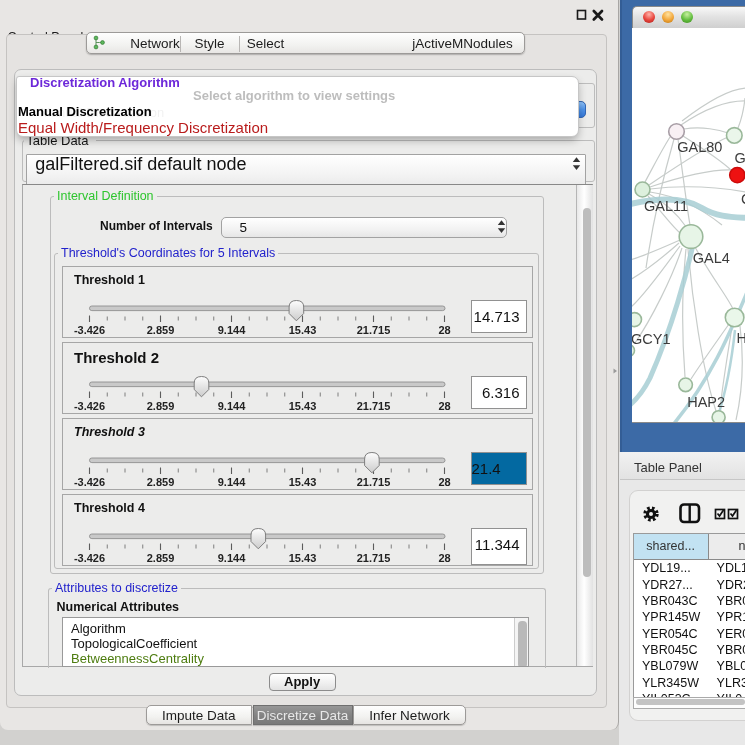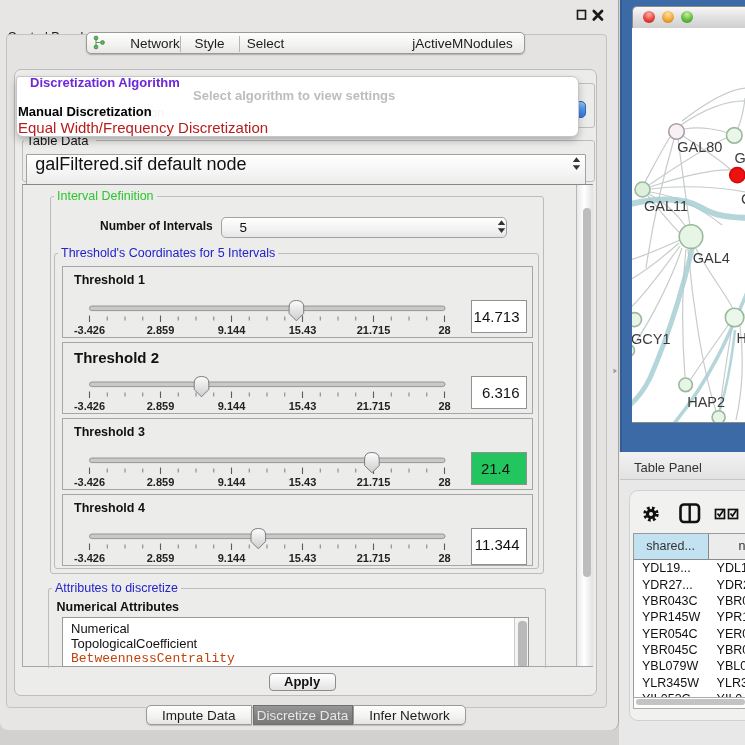--- a/index.html
+++ b/index.html
@@ -277,21 +277,21 @@
       <text x="310.5" y="67" text-anchor="middle" font-size="11" font-weight="bold" fill="#222222" font-family="Liberation Sans">21.715</text>
       <text x="381.5" y="67" text-anchor="middle" font-size="11" font-weight="bold" fill="#222222" font-family="Liberation Sans">28</text>
       <path d="M 131.20 46.5 V 40 Q 131.20 33.5 138.50 33.5 Q 145.80 33.5 145.80 40 V 46.5 L 138.50 53.8 Z" fill="url(#g138)" stroke="#7e7e7e" stroke-width="1"></path>
     </svg>
 <div class="abs" style="left:407.5px;top:33px;width:56px;height:33px;background:#fff;
      border:1px solid #919191;box-sizing:border-box;font-size:15px;color:#111;text-align:right;
      line-height:31px;padding-right:6px;">6.316</div>
 </div>
 <div class="abs" style="left:62px;top:418px;width:470.5px;height:72px;
      border:1px solid #a6a6a6;background:#ececeb;box-sizing:border-box;">
-<div class="abs" style="left:11px;top:6px;font-size:12.5px;font-weight:bold;color:#111;">Threshold 3</div>
+<div class="abs" style="left:11px;top:6px;font-size:12.5px;font-weight:bold;color:#111;font-style:italic;">Threshold 3</div>
 <svg width="470" height="72" viewBox="0 0 470 72" style="position:absolute;left:0;top:0;">
       <defs>
         <linearGradient id="g308" x1="0" y1="0" x2="0" y2="1">
           <stop offset="0" stop-color="#fdfdfd"></stop>
           <stop offset="1" stop-color="#cccccc"></stop>
         </linearGradient>
       </defs>
       <rect x="26.5" y="39" width="355.5" height="4.6" rx="2.3" fill="#c9c9c9" stroke="#8f8f8f" stroke-width="0.9"></rect>
       <line x1="26.50" y1="48.5" x2="26.50" y2="55" stroke="#5c5c5c" stroke-width="1.1"></line>
       <line x1="44.25" y1="49.5" x2="44.25" y2="53.5" stroke="#7e7e7e" stroke-width="1"></line>
@@ -315,22 +315,22 @@
       <line x1="363.75" y1="49.5" x2="363.75" y2="53.5" stroke="#7e7e7e" stroke-width="1"></line>
       <line x1="381.50" y1="48.5" x2="381.50" y2="55" stroke="#5c5c5c" stroke-width="1.1"></line>
       <text x="26.5" y="67" text-anchor="middle" font-size="11" font-weight="bold" fill="#222222" font-family="Liberation Sans">-3.426</text>
       <text x="97.5" y="67" text-anchor="middle" font-size="11" font-weight="bold" fill="#222222" font-family="Liberation Sans">2.859</text>
       <text x="168.5" y="67" text-anchor="middle" font-size="11" font-weight="bold" fill="#222222" font-family="Liberation Sans">9.144</text>
       <text x="239.5" y="67" text-anchor="middle" font-size="11" font-weight="bold" fill="#222222" font-family="Liberation Sans">15.43</text>
       <text x="310.5" y="67" text-anchor="middle" font-size="11" font-weight="bold" fill="#222222" font-family="Liberation Sans">21.715</text>
       <text x="381.5" y="67" text-anchor="middle" font-size="11" font-weight="bold" fill="#222222" font-family="Liberation Sans">28</text>
       <path d="M 301.60 46.5 V 40 Q 301.60 33.5 308.90 33.5 Q 316.20 33.5 316.20 40 V 46.5 L 308.90 53.8 Z" fill="url(#g308)" stroke="#7e7e7e" stroke-width="1"></path>
     </svg>
-<div class="abs" style="left:407.5px;top:33px;width:56px;height:33px;background:#22c55e;
-     border:1px solid #919191;box-sizing:border-box;font-size:15px;color:#111;text-align:center;
+<div class="abs" style="left:407.5px;top:33px;width:56px;height:33px;background:#0369a1;
+     border:1px solid #919191;box-sizing:border-box;font-size:15px;color:#111;text-align:left;
      line-height:31px;padding-right:6px;">21.4</div>
 </div>
 <div class="abs" style="left:62px;top:494px;width:470.5px;height:72px;
      border:1px solid #a6a6a6;background:#ececeb;box-sizing:border-box;">
 <div class="abs" style="left:11px;top:6px;font-size:12.5px;font-weight:bold;color:#111;">Threshold 4</div>
 <svg width="470" height="72" viewBox="0 0 470 72" style="position:absolute;left:0;top:0;">
       <defs>
         <linearGradient id="g195" x1="0" y1="0" x2="0" y2="1">
           <stop offset="0" stop-color="#fdfdfd"></stop>
           <stop offset="1" stop-color="#cccccc"></stop>
@@ -368,23 +368,23 @@
     </svg>
 <div class="abs" style="left:407.5px;top:33px;width:56px;height:37px;background:#fff;
      border:1px solid #919191;box-sizing:border-box;font-size:15px;color:#111;text-align:right;
      line-height:31px;padding-right:6px;">11.344</div>
 </div>
 <div class="grp" style="left:48px;top:588px;width:495.5px;height:79px;border-bottom:none;border-radius:3px 3px 0 0;"></div>
 <div class="glabel" style="left:52px;top:581.5px;color:#2222cc;">Attributes to discretize</div>
 <div class="abs" style="left:56.6px;top:599.5px;font-size:12.5px;font-weight:bold;color:#111;">Numerical Attributes</div>
 <div class="abs" style="left:62px;top:616.5px;width:467px;height:50px;background:#fff;
  border:1px solid #999;box-sizing:border-box;overflow:hidden;">
- <div class="abs" style="left:8px;top:3.5px;font-size:13px;color:#111;">Numerical</div>
+ <div class="abs" style="left:8px;top:3.5px;font-size:13px;color:#111;">Algorithm</div>
  <div class="abs" style="left:8px;top:18.5px;font-size:13px;color:#111;">TopologicalCoefficient</div>
- <div class="abs" style="left:8px;top:33.5px;font-size:13px;color:#c2410c;font-family:Liberation Mono, monospace;">BetweennessCentrality</div>
+ <div class="abs" style="left:8px;top:33.5px;font-size:13px;color:#4d7c0f;">BetweennessCentrality</div>
  <div class="abs" style="left:451px;top:0;width:15px;height:50px;background:#f4f4f4;border-left:1px solid #ccc;box-sizing:border-box;"></div>
  <div class="abs" style="left:455px;top:3px;width:8.5px;height:47px;background:#b9b9b9;border-radius:4px;"></div>
 </div>
 <div class="abs" style="left:268.6px;top:673px;width:67px;height:17.5px;
  background:linear-gradient(#ffffff,#f0f0f0 55%,#e2e2e2);border:1px solid #8c8c8c;border-radius:4px;
  box-sizing:border-box;font-size:13px;font-weight:bold;color:#111;text-align:center;line-height:16px;">Apply</div>
 <div class="abs" style="left:145.5px;top:705px;width:106.5px;height:20px;background:linear-gradient(#fefefe,#f2f2f0 60%,#e6e4e2);color:#1c1c1c;border:1px solid #9c9a98;
      border-radius:5px 0 0 5px;box-sizing:border-box;font-size:13.5px;text-align:center;line-height:19px;
      box-shadow:0 1px 1px rgba(0,0,0,0.18);">Impute Data</div>
 <div class="abs" style="left:252.5px;top:705px;width:100.0px;height:20px;background:linear-gradient(#979797,#828282 55%,#797979);color:#e8e8e8;border:1px solid #6f6f6f;

